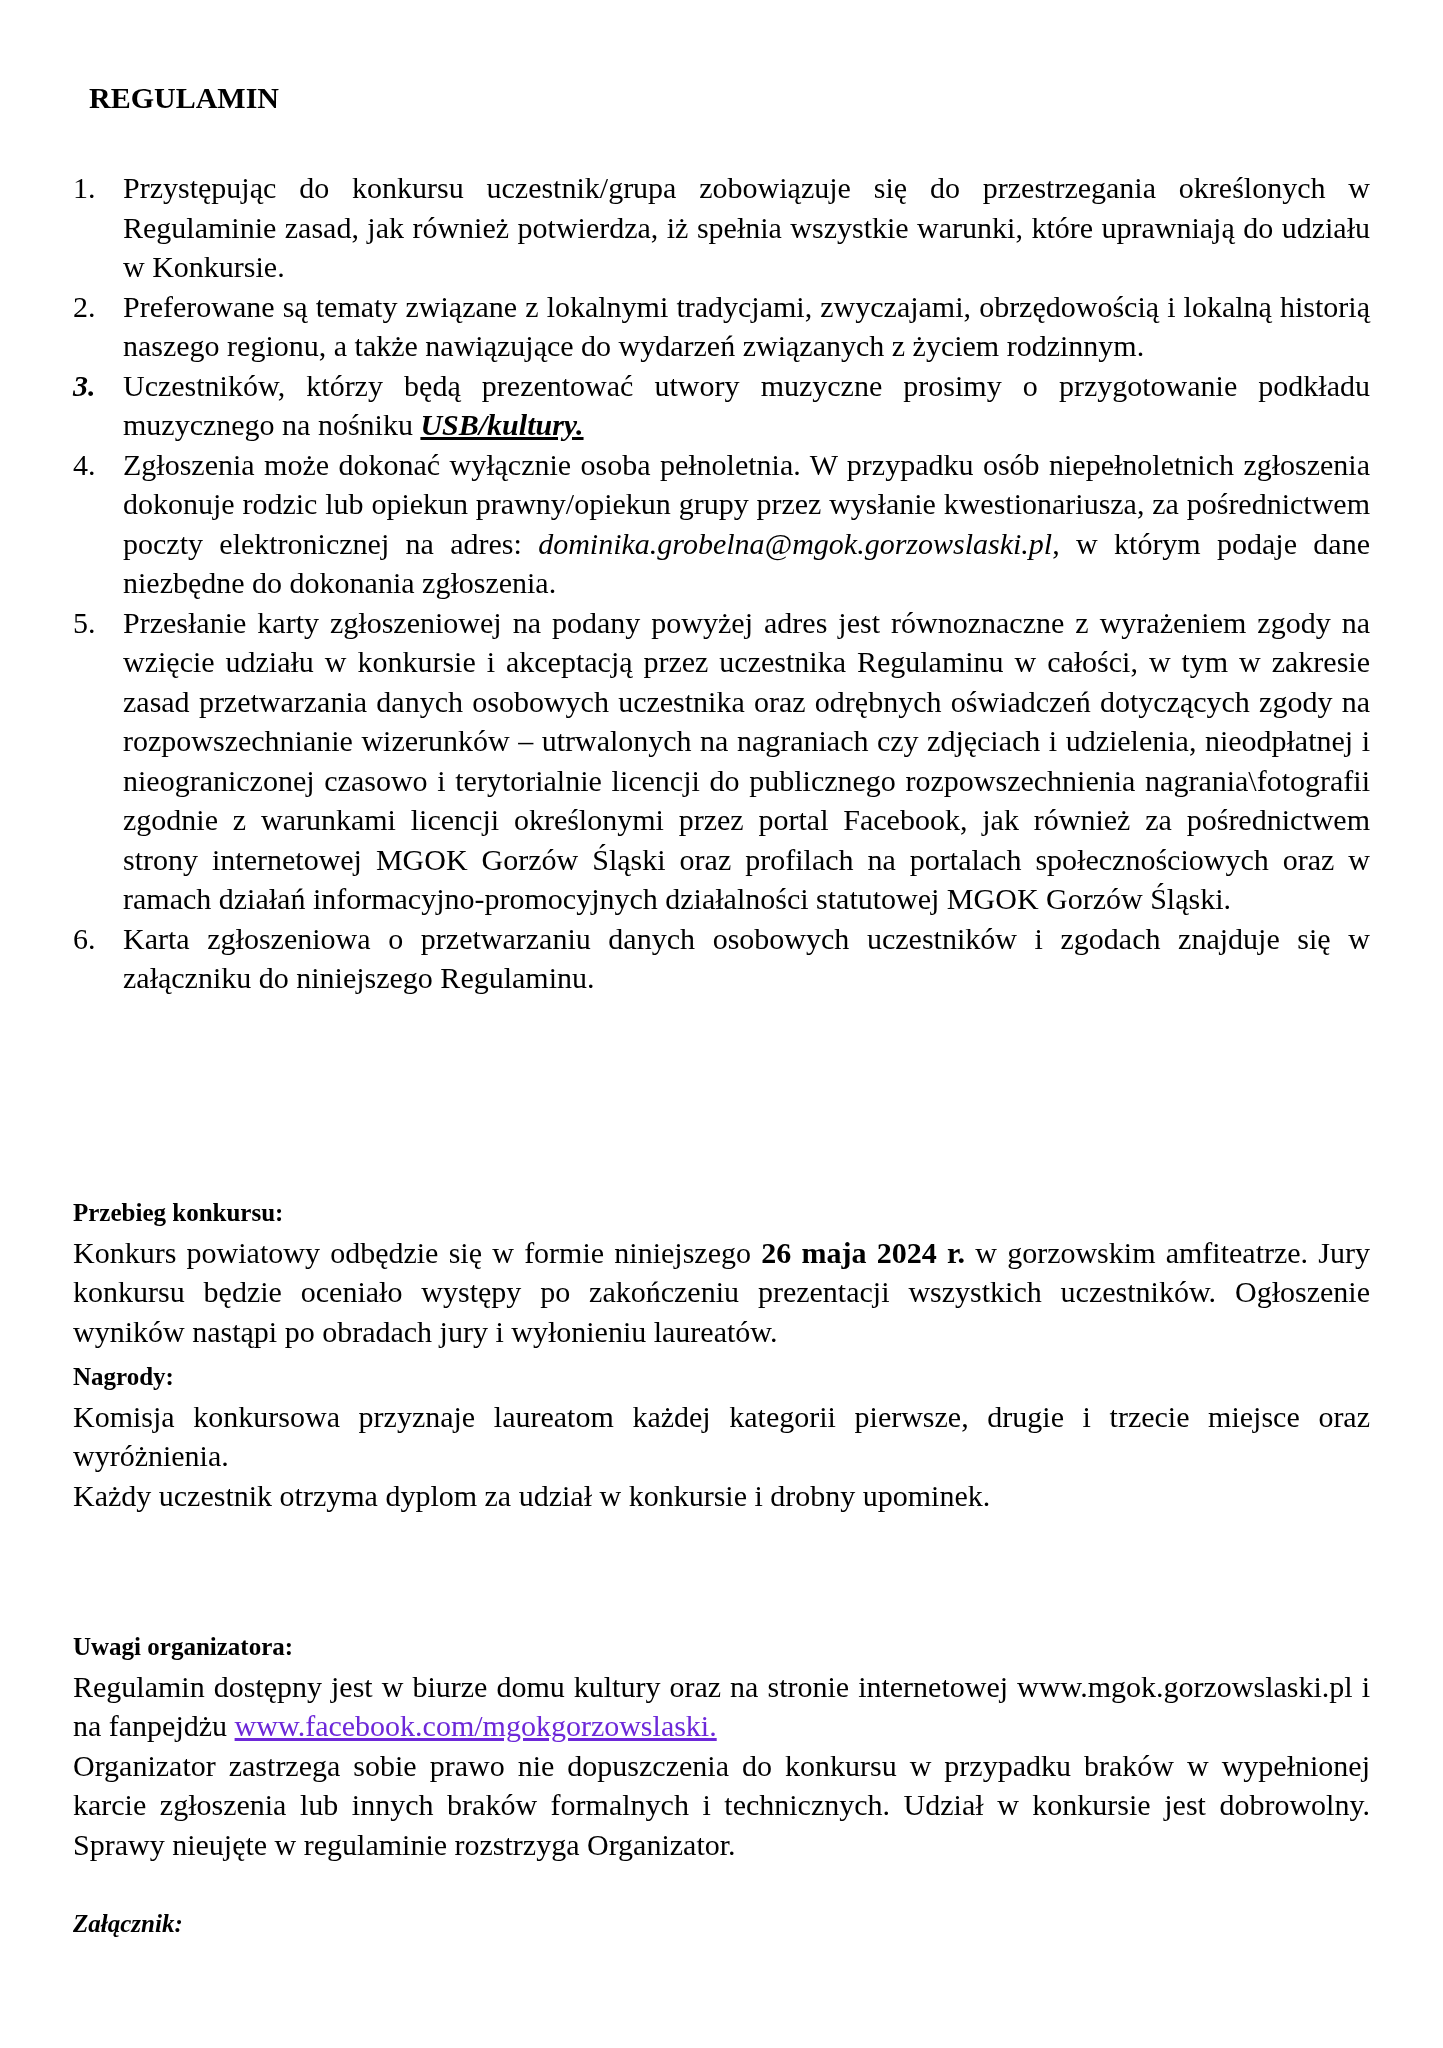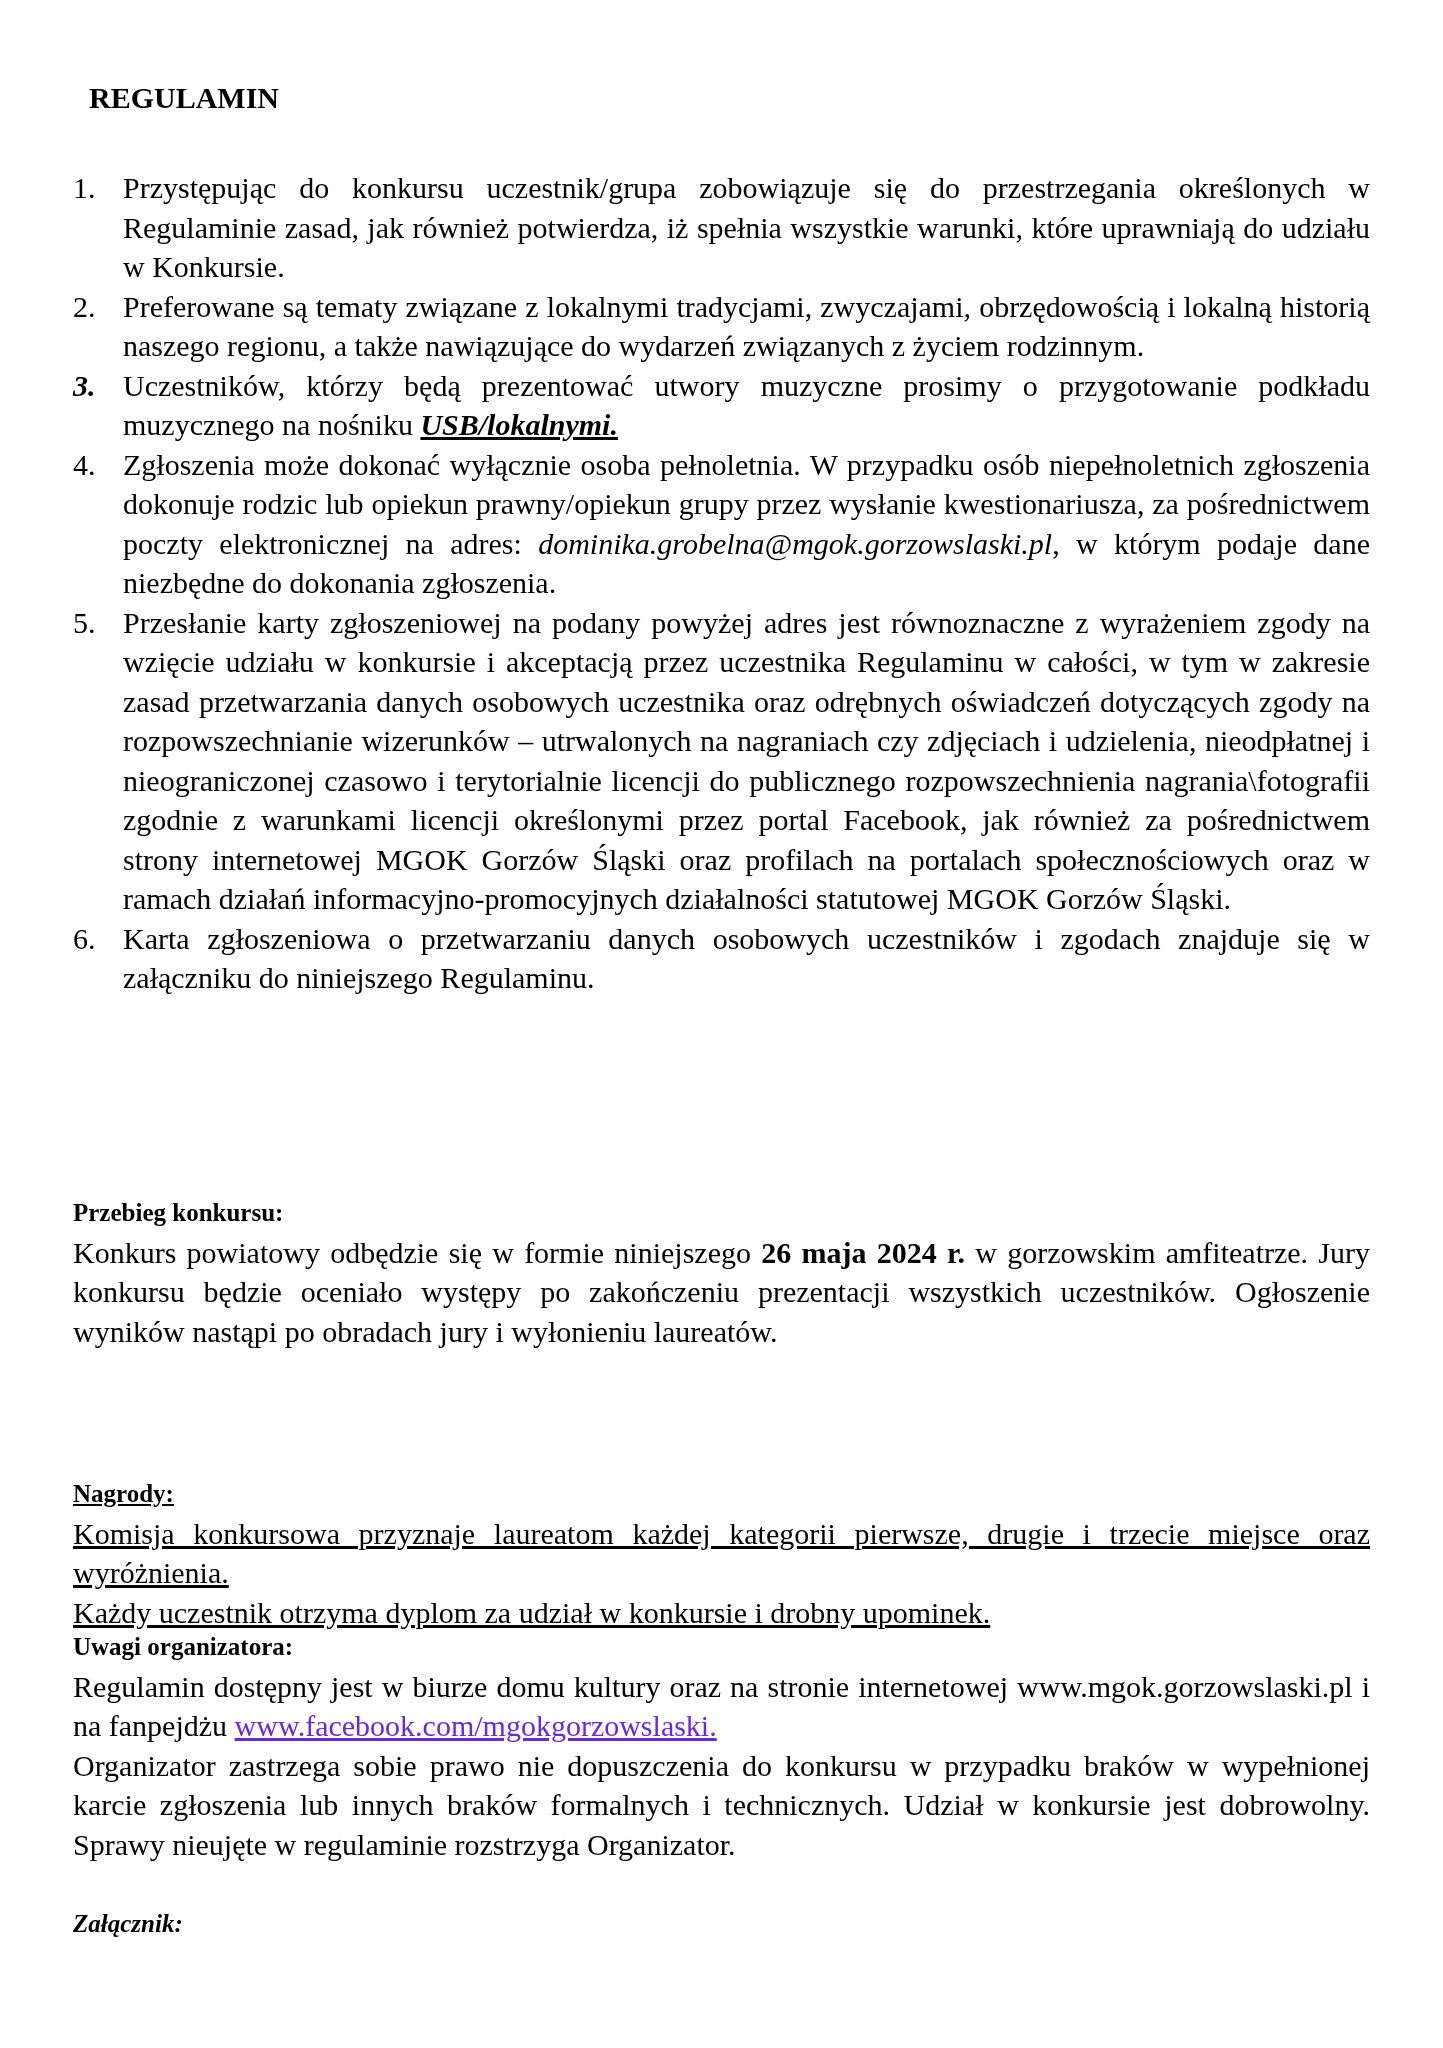--- a/index.html
+++ b/index.html
@@ -74,42 +74,42 @@
     <li>
       <span class="num">1.</span>
       <span>Przystępując do konkursu uczestnik/grupa zobowiązuje się do przestrzegania określonych w Regulaminie zasad, jak również potwierdza, iż spełnia wszystkie warunki, które uprawniają do udziału w Konkursie.</span>
     </li>
     <li>
       <span class="num">2.</span>
       <span>Preferowane są tematy związane z lokalnymi tradycjami, zwyczajami, obrzędowością i lokalną historią naszego regionu, a także nawiązujące do wydarzeń związanych z życiem rodzinnym.</span>
     </li>
     <li>
       <span class="num bold-italic">3.</span>
-      <span>Uczestników, którzy będą prezentować utwory muzyczne prosimy o przygotowanie podkładu muzycznego na nośniku </span><span class="usb">USB/lokalnymi.</span>
+      <span>Uczestników, którzy będą prezentować utwory muzyczne prosimy o przygotowanie podkładu muzycznego na nośniku </span><span class="usb">USB/kultury.</span>
     </li>
     <li>
       <span class="num">4.</span>
       <span>Zgłoszenia może dokonać wyłącznie osoba pełnoletnia. W przypadku osób niepełnoletnich zgłoszenia dokonuje rodzic lub opiekun prawny/opiekun grupy przez wysłanie kwestionariusza, za pośrednictwem poczty elektronicznej na adres: </span><span class="email">dominika.grobelna@mgok.gorzowslaski.pl</span><span>, w którym podaje dane niezbędne do dokonania zgłoszenia.</span>
     </li>
     <li>
       <span class="num">5.</span>
       <span>Przesłanie karty zgłoszeniowej na podany powyżej adres jest równoznaczne z wyrażeniem zgody na wzięcie udziału w konkursie i akceptacją przez uczestnika Regulaminu w całości, w tym w zakresie zasad przetwarzania danych osobowych uczestnika oraz odrębnych oświadczeń dotyczących zgody na rozpowszechnianie wizerunków – utrwalonych na nagraniach czy zdjęciach i udzielenia, nieodpłatnej i nieograniczonej czasowo i terytorialnie licencji do publicznego rozpowszechnienia nagrania\fotografii zgodnie z warunkami licencji określonymi przez portal Facebook, jak również za pośrednictwem strony internetowej MGOK Gorzów Śląski oraz profilach na portalach społecznościowych oraz w ramach działań informacyjno-promocyjnych działalności statutowej MGOK Gorzów Śląski.</span>
     </li>
     <li>
       <span class="num">6.</span>
       <span>Karta zgłoszeniowa o przetwarzaniu danych osobowych uczestników i zgodach znajduje się w załączniku do niniejszego Regulaminu.</span>
     </li>
   </ol>
 
   <div class="section text" style="top:1193px;">
     <div class="heading">Przebieg konkursu:</div>
     <p><span>Konkurs powiatowy odbędzie się w formie niniejszego </span><span class="bold">26 maja 2024 r.</span><span> w gorzowskim amfiteatrze. Jury konkursu będzie oceniało występy po zakończeniu prezentacji wszystkich uczestników. Ogłoszenie wyników nastąpi po obradach jury i wyłonieniu laureatów.</span></p>
   </div>
 
-  <div class="section text" style="top:1474px;text-decoration:underline;">
+  <div class="section text" style="top:1357px;">
     <div class="heading">Nagrody:</div>
     <p>Komisja konkursowa przyznaje laureatom każdej kategorii pierwsze, drugie i trzecie miejsce oraz wyróżnienia.</p>
     <p>Każdy uczestnik otrzyma dyplom za udział w konkursie i drobny upominek.</p>
   </div>
 
   <div class="section text" style="top:1627px;">
     <div class="heading">Uwagi organizatora:</div>
     <p><span>Regulamin dostępny jest w biurze domu kultury oraz na stronie internetowej www.mgok.gorzowslaski.pl i na fanpejdżu </span><a class="link">www.facebook.com/mgokgorzowslaski.</a></p>
     <p>Organizator zastrzega sobie prawo nie dopuszczenia do konkursu w przypadku braków w wypełnionej karcie zgłoszenia lub innych braków formalnych i technicznych. Udział w konkursie jest dobrowolny. Sprawy nieujęte w regulaminie rozstrzyga Organizator.</p>
   </div>

